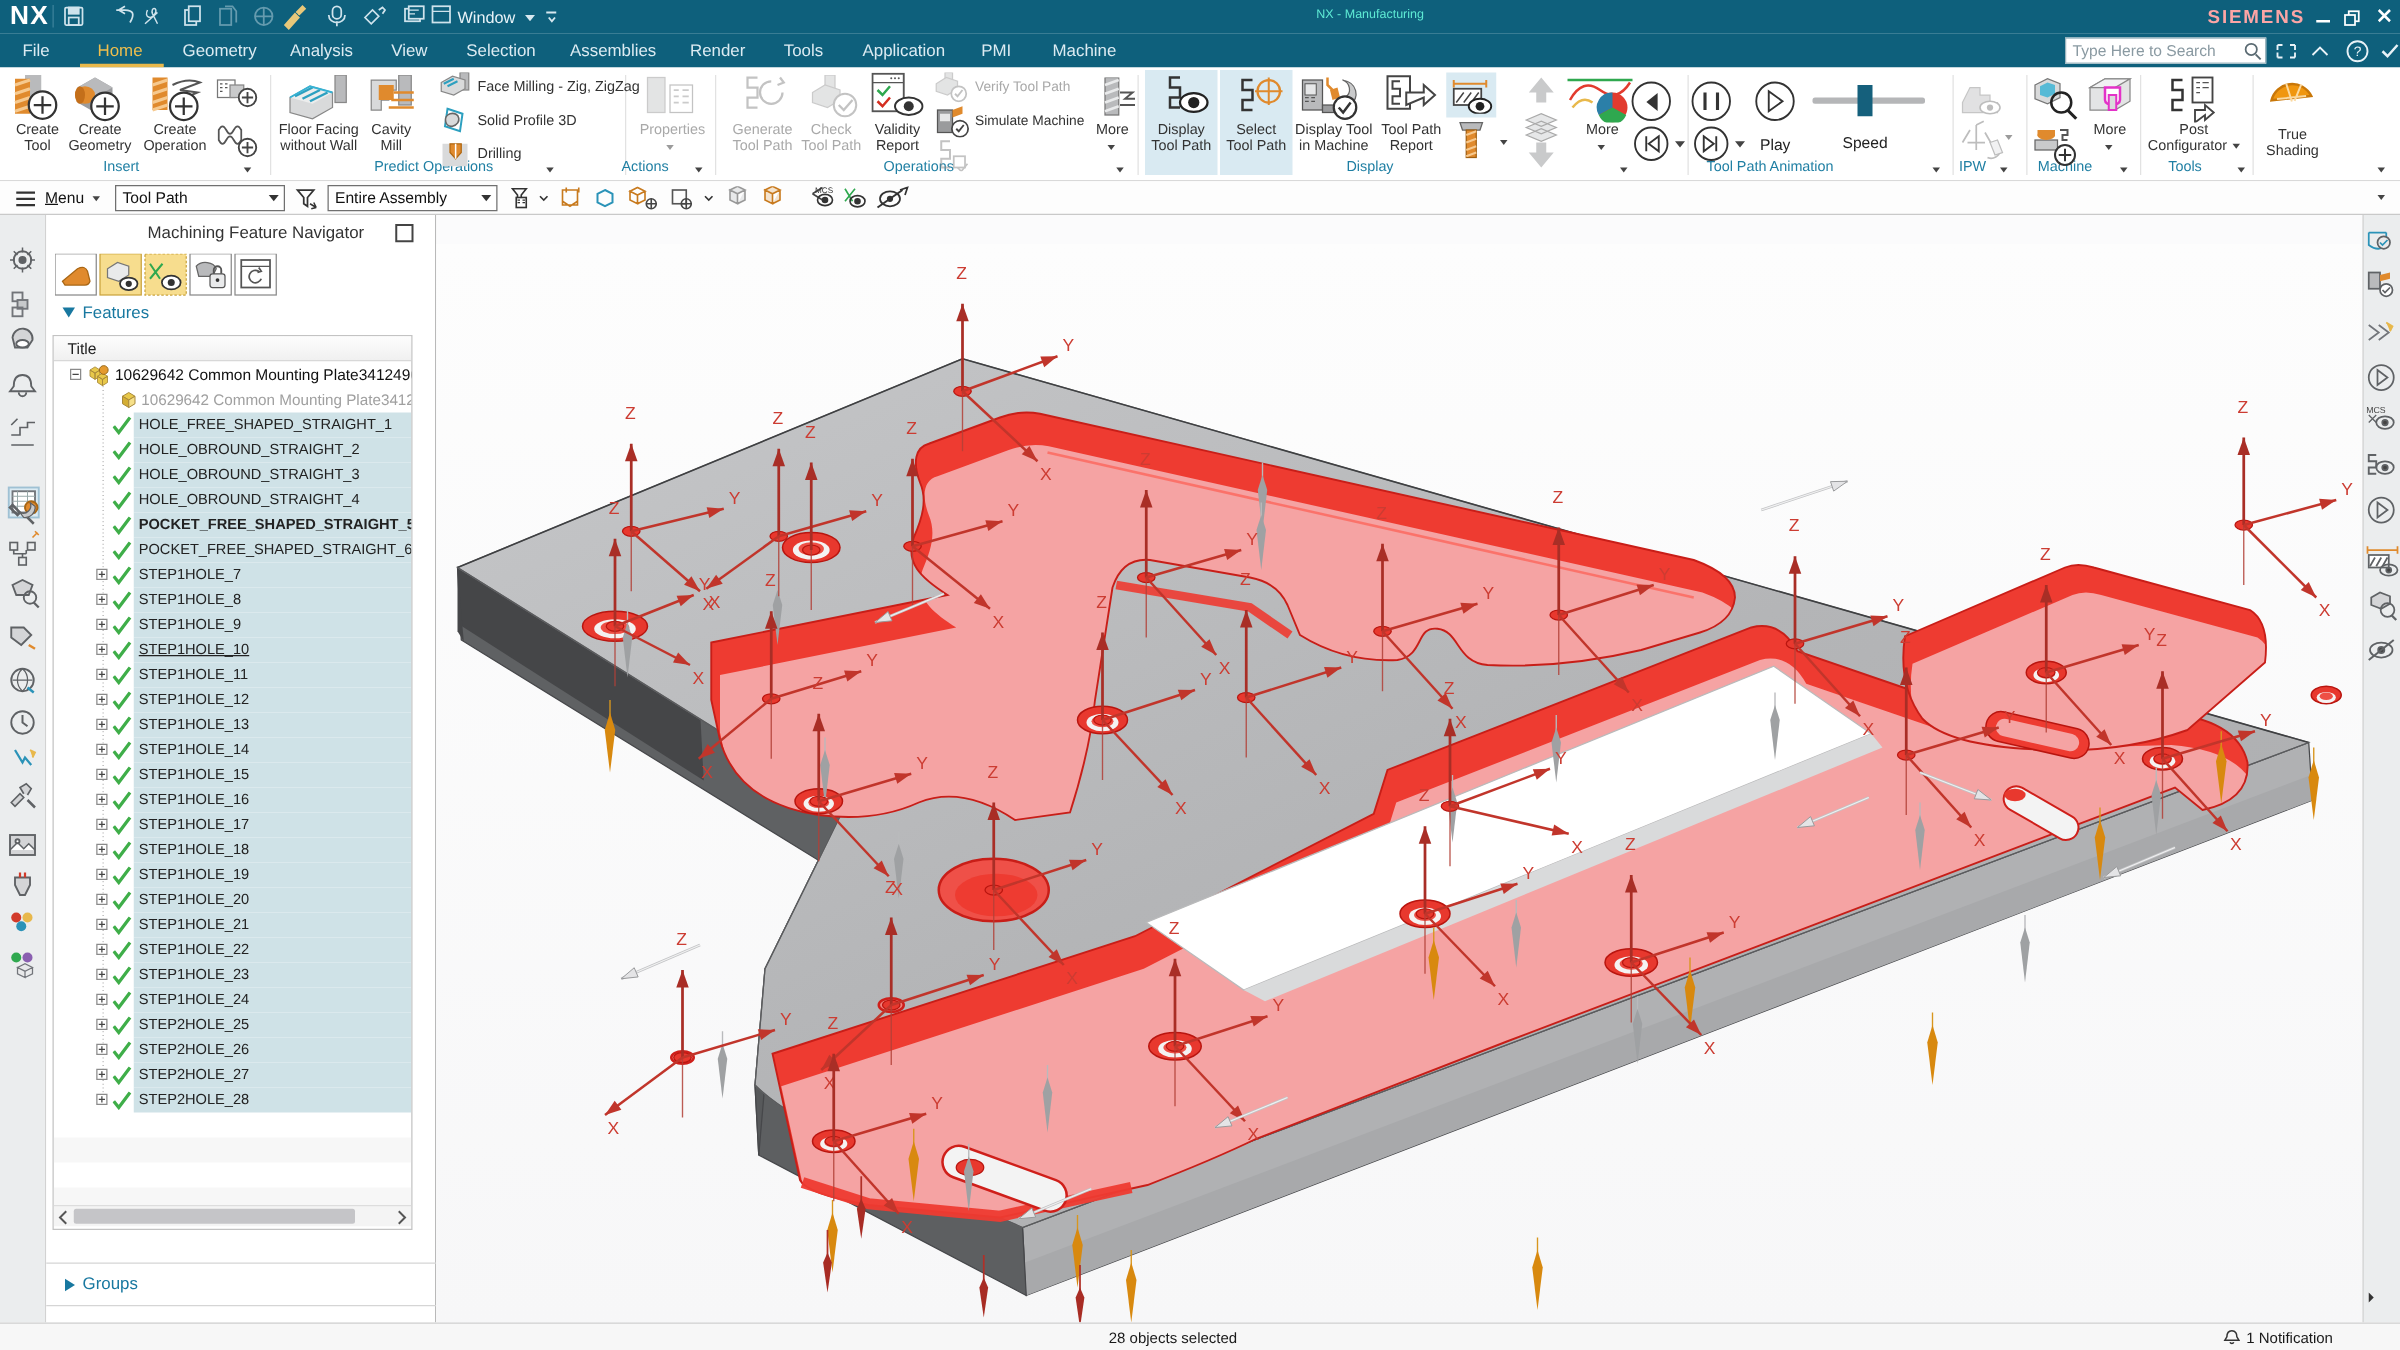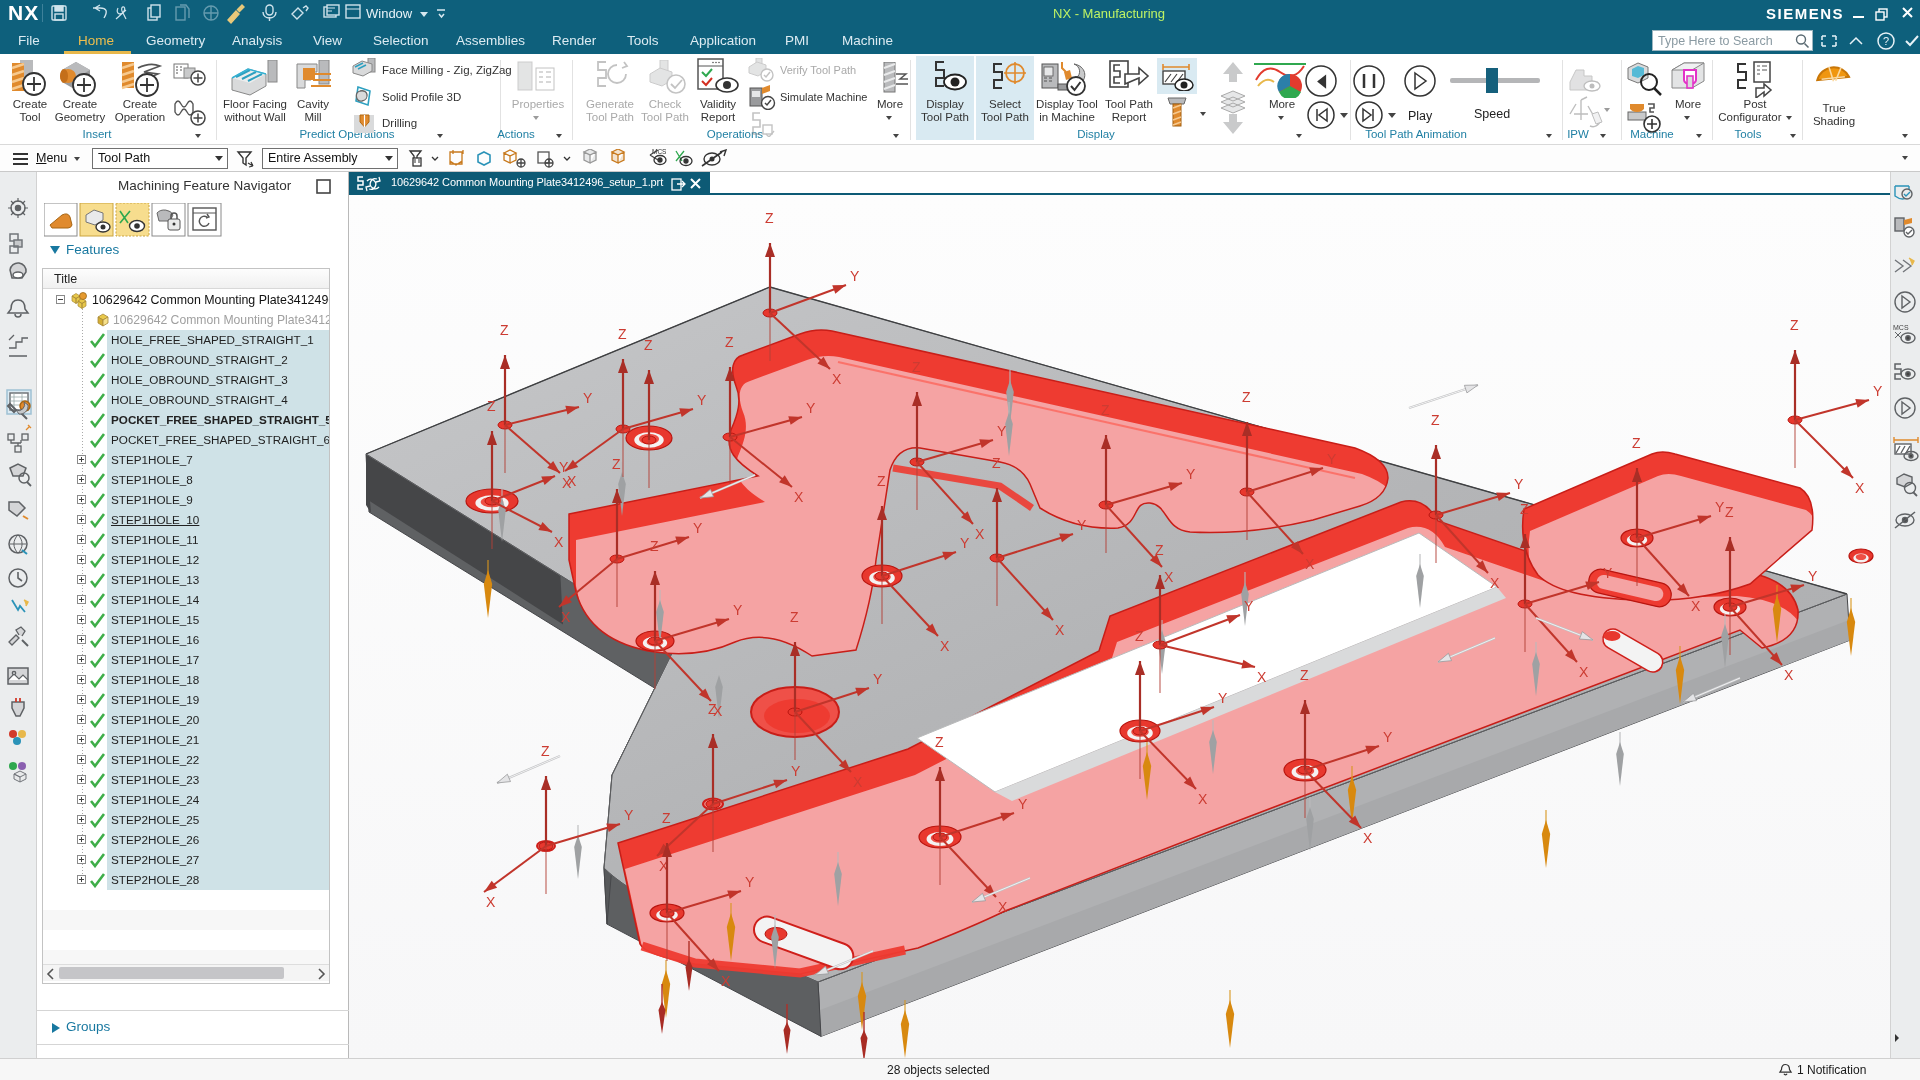--- a/index.html
+++ b/index.html
@@ -66,22 +66,22 @@
           <rect x="327" y="5" width="12" height="10" fill="#0e607c"></rect>
           <path d="M327,8 h8 M327,11 h5" stroke-width="1"></path>
         </g>
       <rect x="346" y="5" width="14" height="13"></rect>
         <path d="M346,9 h14" stroke-width="1"></path>
     </g>
     <text x="366" y="18" font-size="13" fill="#e9f3f8" font-family="Liberation Sans">Window</text>
     <path d="M420,12 l4,5 4,-5 z" fill="#d7e8f0"></path>
     <path d="M437,10 h8 M439,14 l2.5,3 2.5,-3" stroke="#d7e8f0" stroke-width="1.5" fill="none"></path>
   </svg>
-  <div class="abs" style="left:1053px;top:6px;font-size:13px;color:#bef264;">NX - Manufacturing</div>
-  <div class="abs" style="left:1766px;top:5px;font-size:15px;font-weight:bold;color:#ffffff;letter-spacing:1.5px;">SIEMENS</div>
+  <div class="abs" style="left:1053px;top:6px;font-size:10px;color:#5eead4;">NX - Manufacturing</div>
+  <div class="abs" style="left:1766px;top:5px;font-size:15px;font-weight:bold;color:#fca5a5;letter-spacing:1.5px;">SIEMENS</div>
   <svg class="abs" style="left:1845px;top:0" width="75" height="27">
     <path d="M8,17 h11" stroke="#fff" stroke-width="2"></path>
     <rect x="34" y="9" width="8" height="8" fill="none" stroke="#fff" stroke-width="1.4"></rect>
       <rect x="31" y="12" width="8" height="8" fill="#0e607c" stroke="#fff" stroke-width="1.4"></rect>
     <path d="M58,8 l9,9 M67,8 l-9,9" stroke="#fff" stroke-width="2"></path>
   </svg>
 </div>
 <div id="menubar">
   <div class="mitem" style="left:18px;">File</div>
   <div class="mitem" style="left:78px;color:#eebe4d;">Home</div>
@@ -862,37 +862,20 @@
      </div>
   </div>
   <div class="abs" style="left:0px;top:838px;width:312px;height:1px;background:#d5d5d5;"></div>
   <svg class="abs" style="left:13px;top:850px" width="12" height="14">
       <path d="M2,1 l8,5 -8,5 z" fill="#1878a0"></path>
     </svg>
   <div class="abs" style="left:29px;top:847px;font-size:13.5px;color:#1878a0;">Groups</div>
   <div class="abs" style="left:0px;top:872px;width:312px;height:1px;background:#d5d5d5;"></div>
 </div>
 <div id="vp">
-    <div id="tabbar">
-  <div id="tab1">
-    <svg class="abs" style="left:6px;top:3px" width="34" height="18">
-          <path d="M8,2 h-5 v4 h5 v4 h-5 v4 h5" fill="none" stroke="#fff" stroke-width="1.5"></path>
-          <path d="M22,4 a5,5 0 1,0 2,8 M24,2 l1,4 -4,1 M14,14 a5,5 0 1,0 -2,-8 M12,16 l-1,-4 4,-1" fill="none" stroke="#fff" stroke-width="1.3"></path>
-        </svg>
-    <div class="abs" style="left:42px;top:4px;white-space:nowrap;">10629642 Common Mounting Plate3412496_setup_1.prt</div>
-    <svg class="abs" style="left:322px;top:4px" width="16" height="16">
-          <rect x="1" y="3" width="9" height="11" fill="none" stroke="#fff" stroke-width="1.3"></rect>
-          <path d="M6,8 h8 m-3,-3 l3,3 -3,3" stroke="#fff" stroke-width="1.3" fill="none"></path>
-        </svg>
-    <svg class="abs" style="left:340px;top:5px" width="14" height="14">
-          <path d="M2,2 l9,9 M11,2 l-9,9" stroke="#fff" stroke-width="2"></path>
-        </svg>
-  </div>
-  <div class="abs" style="left:0;top:21px;width:1541px;height:2px;background:#0d5a75;"></div>
-</div>
     <svg class="abs" style="left:0px;top:23px" width="1541" height="863" viewBox="349 195 1541 863">
 <defs>
 <linearGradient id="topg" x1="0" y1="0" x2="1" y2="1">
           <stop offset="0" stop-color="#c6c7c9"></stop>
           <stop offset="0.5" stop-color="#b4b5b7"></stop>
           <stop offset="1" stop-color="#aaabad"></stop>
         </linearGradient>
 <linearGradient id="bgg" x1="0" y1="0" x2="0" y2="1">
           <stop offset="0" stop-color="#fdfdfd"></stop>
           <stop offset="1" stop-color="#f7f7f8"></stop>

